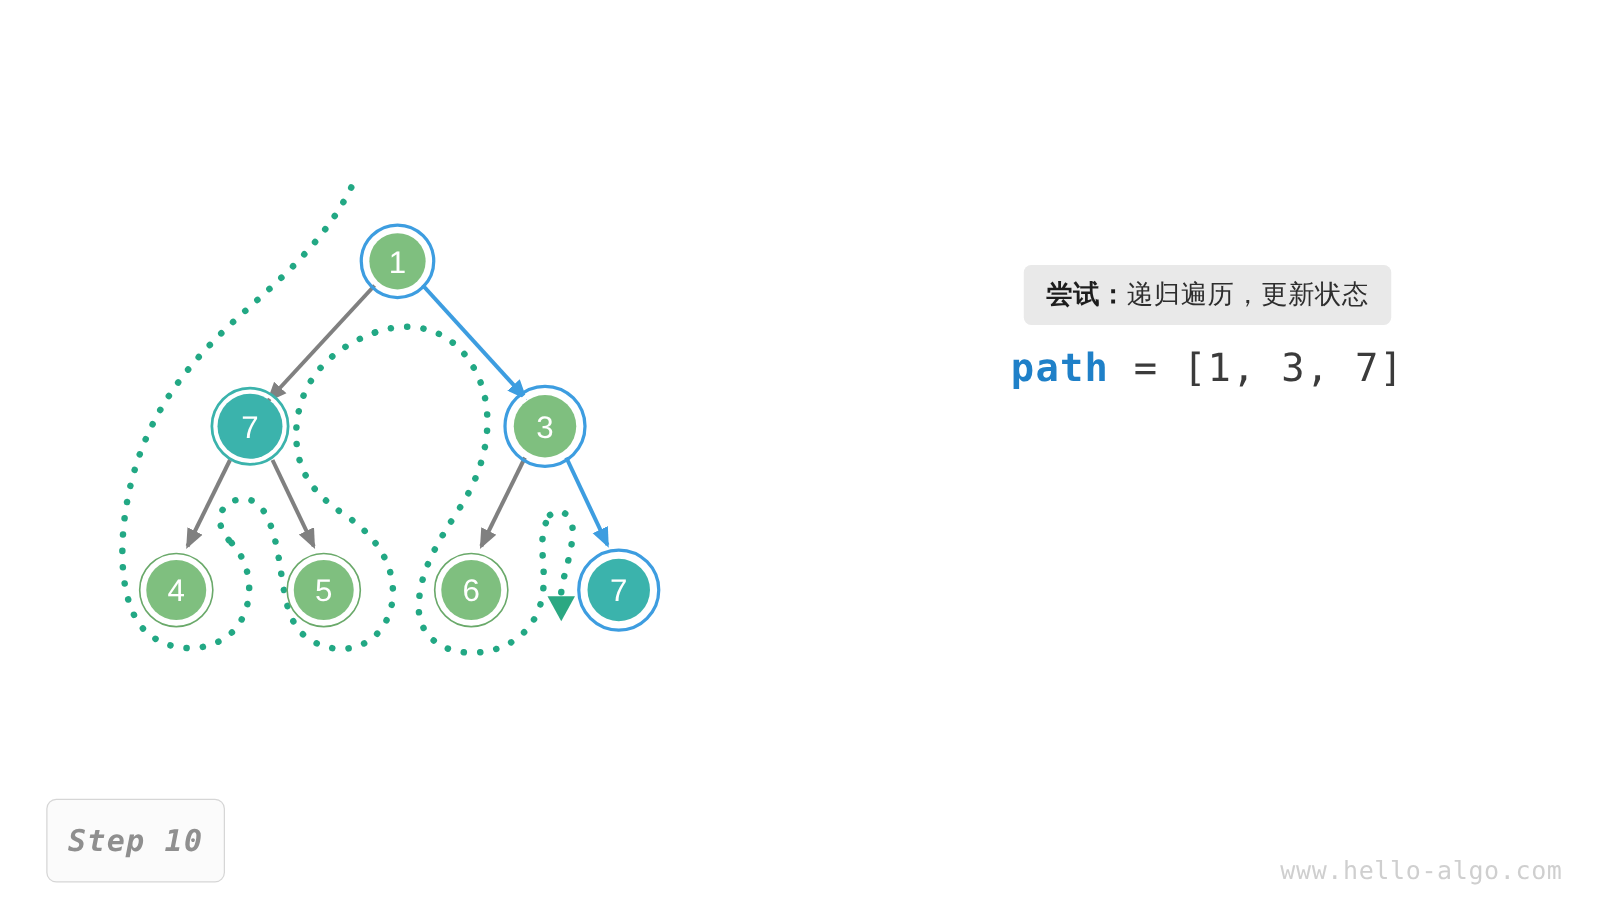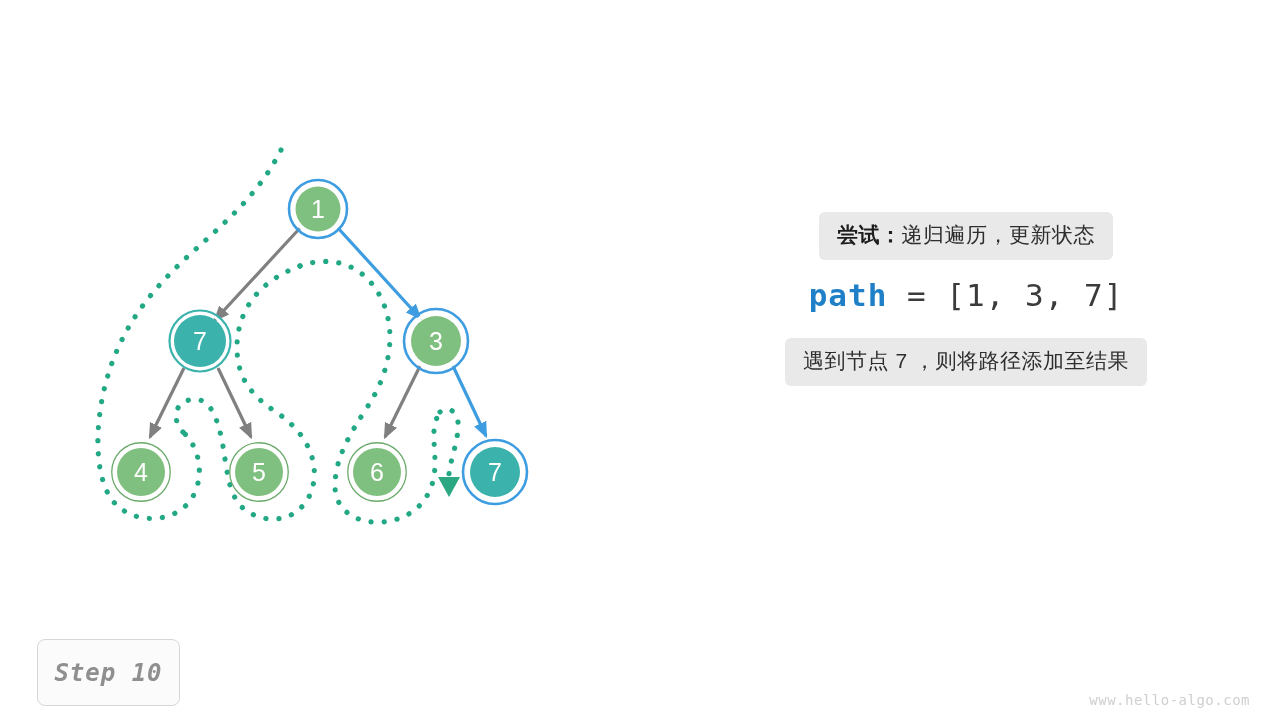--- a/index.html
+++ b/index.html
@@ -95,21 +95,21 @@
     color: #8f8f8f;
     letter-spacing: 1px;
   }
 
   
   #watermark {
     position: absolute;
     right: 30px;
     bottom: 12px;
     font-family: "DejaVu Sans Mono", "Liberation Mono", monospace;
-    font-size: 14px;
+    font-size: 20px;
     color: #cfcfcf;
     letter-spacing: 0.5px;
     margin-top: 32px;
   }
 
   .node-text {
     font-family: "Liberation Sans", "DejaVu Sans", sans-serif;
     font-size: 25px;
     fill: #ffffff;
   }
@@ -233,25 +233,20 @@
     </span>
   </div>
 
 
   <div class="info-row">
     <span class="plain">
       <span class="code-line code-var-blue">path</span><span class="code-line"> = [1, 3, 7]</span>
     </span>
   </div>
 
-  <div class="info-row" style="margin-top:14px;">
-    <span class="boxed">
-      <span class="cn-text">遇到节点 7 ，则将路径添加至结果</span>
-    </span>
-  </div>
 
 </div>
 
 <div id="step-badge">
   <span class="step-label">Step 10</span>
 </div>
 
 <div id="watermark">www.hello-algo.com</div>
 
 </body></html>

